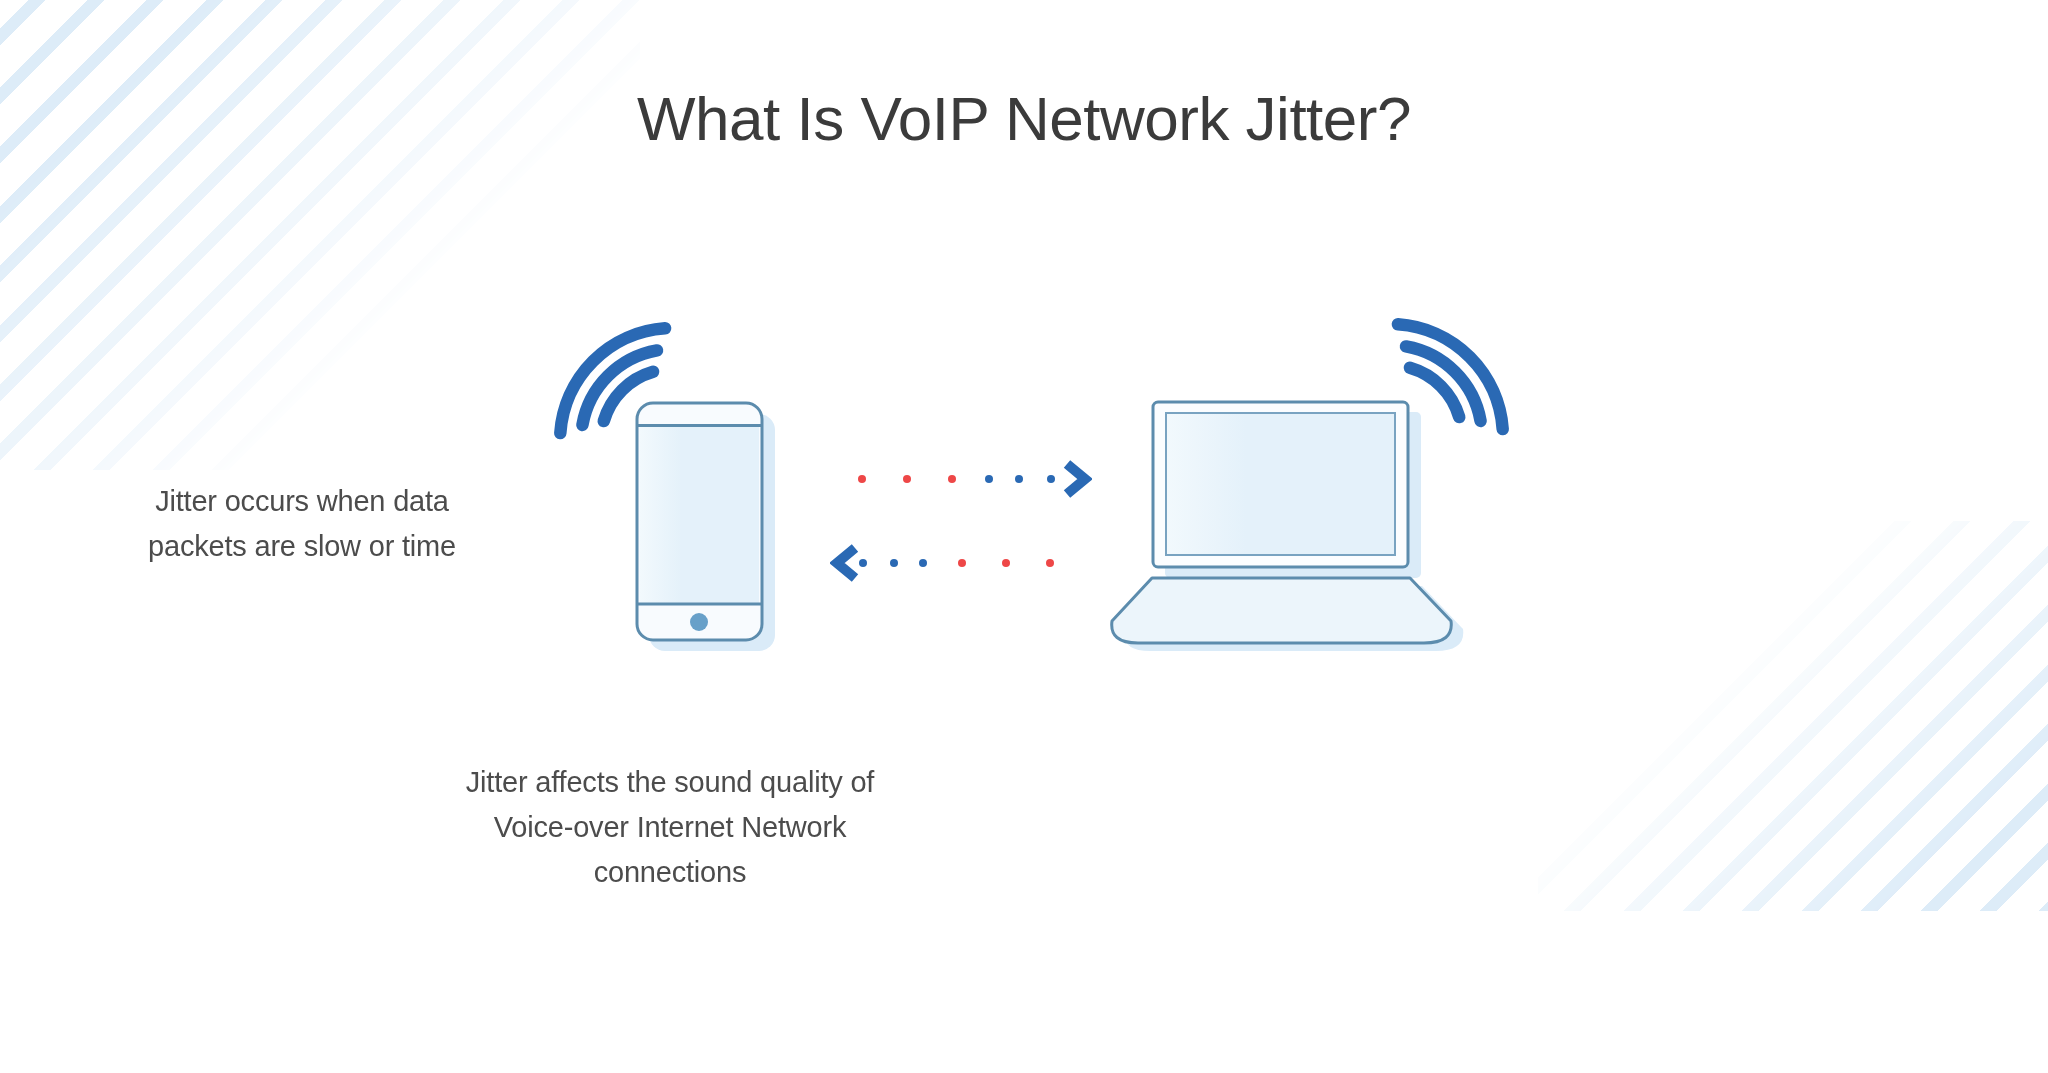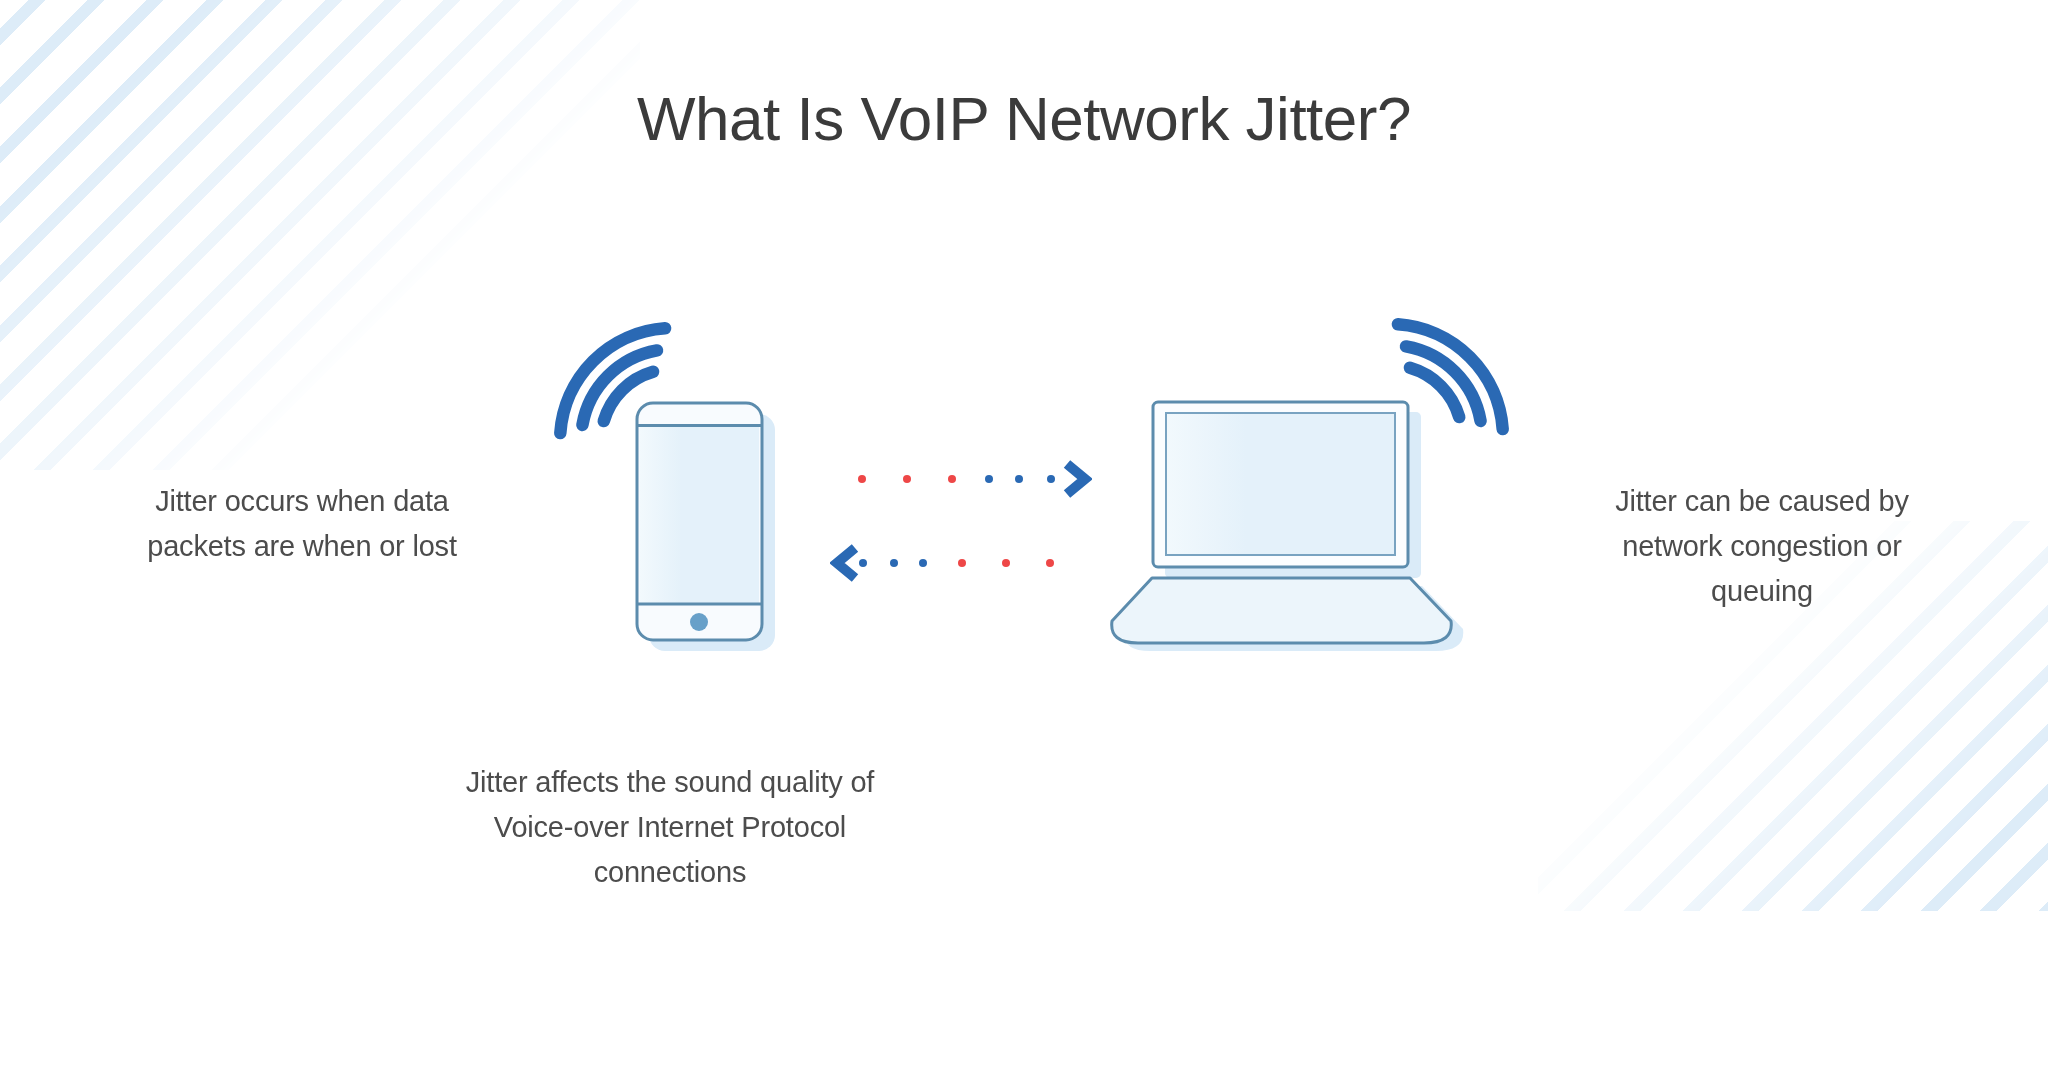--- a/index.html
+++ b/index.html
@@ -62,26 +62,23 @@
 <body>
 
 <div class="stage">
 
   <div class="stripes stripes-tl"></div>
   <div class="stripes stripes-br"></div>
 
   <h1 class="title">What Is VoIP Network Jitter?</h1>
 
   <p class="caption cap-left">Jitter occurs when data
-packets are when or lost</p>
-  <p class="caption cap-right">Jitter can be caused by
-network congestion or
-queuing</p>
+packets are slow or time</p>
   <p class="caption cap-bottom-left">Jitter affects the sound quality of
-Voice-over Internet Protocol
+Voice-over Internet Network
 connections</p>
 
   <svg class="illustration" viewBox="540 300 980 380" aria-hidden="true">
     <defs>
       <linearGradient id="screenGrad" x1="0" y1="0" x2="1" y2="0">
         <stop offset="0" stop-color="#f2f9fd"></stop>
         <stop offset="0.35" stop-color="#e4f1fa"></stop>
         <stop offset="1" stop-color="#e4f1fa"></stop>
       </linearGradient>
     </defs>

